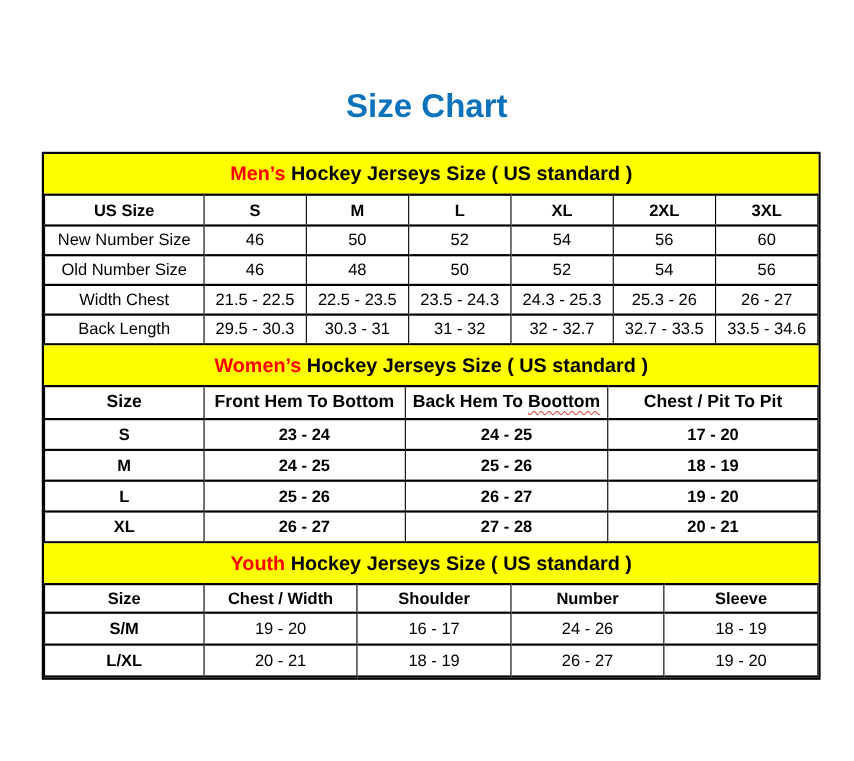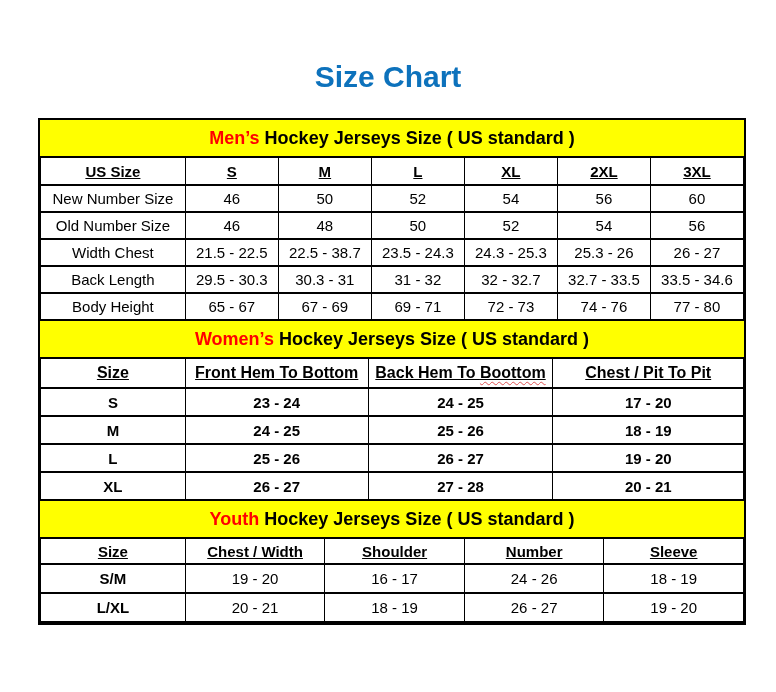--- a/index.html
+++ b/index.html
@@ -7,21 +7,21 @@
     padding: 0;
     background: #ffffff;
     width: 776px;
     height: 692px;
     overflow: hidden;
     font-family: "Liberation Sans", sans-serif;
     color: var(--text-black, #000);
   }
   .title {
     margin: 0;
-    padding-top: 60px;
+    padding-top: 80px;
     height: 40px;
     text-align: center;
     font-size: 30px;
     font-weight: bold;
     color: var(--title-blue, #0d72bc);
     letter-spacing: 0px;
   }
   .chart {
     margin: 18px 44px 0 38px;
     width: 704px;
@@ -47,21 +47,21 @@
     border: 1px solid var(--text-black, #000);
     border-top-width: 2px;
     border-bottom-width: 2px;
     text-align: center;
     vertical-align: middle;
     font-size: 15px;
     padding: 0 2px;
     white-space: nowrap;
     overflow: hidden;
   }
-  th { font-weight: bold; text-decoration: underline; }
+  th { font-weight: bold; }
   .men th { height: 26px; }
   .men td { height: 25px; font-weight: normal; }
   .women th { height: 28px; font-size: 16px; }
   .women td { height: 26px; font-weight: bold; }
   .youth th { height: 24px; }
   .youth td { height: 27px; }
   .women td.rowlabel, .youth td.rowlabel { font-weight: bold; }
   .squiggle {
     text-decoration-line: underline;
     text-decoration-style: wavy;
@@ -114,43 +114,34 @@
       <td>46</td>
       <td>48</td>
       <td>50</td>
       <td>52</td>
       <td>54</td>
       <td>56</td>
     </tr>
     <tr>
       <td class="rowlabel">Width Chest</td>
       <td>21.5 - 22.5</td>
-      <td>22.5 - 38.7</td>
+      <td>22.5 - 23.5</td>
       <td>23.5 - 24.3</td>
       <td>24.3 - 25.3</td>
       <td>25.3 - 26</td>
       <td>26 - 27</td>
     </tr>
     <tr>
       <td class="rowlabel">Back Length</td>
       <td>29.5 - 30.3</td>
       <td>30.3 - 31</td>
       <td>31 - 32</td>
       <td>32 - 32.7</td>
       <td>32.7 - 33.5</td>
       <td>33.5 - 34.6</td>
-    </tr>
-    <tr>
-      <td class="rowlabel">Body Height</td>
-      <td>65 - 67</td>
-      <td>67 - 69</td>
-      <td>69 - 71</td>
-      <td>72 - 73</td>
-      <td>74 - 76</td>
-      <td>77 - 80</td>
     </tr>
   </tbody>
     </table>
 
   <div class="banner"><span class="hl">Women’s</span><span> Hockey Jerseys Size ( US standard )</span></div>
 
   <table class="women">
     <colgroup>
       <col style="width:20.6%">
         <col style="width:26.0%">

